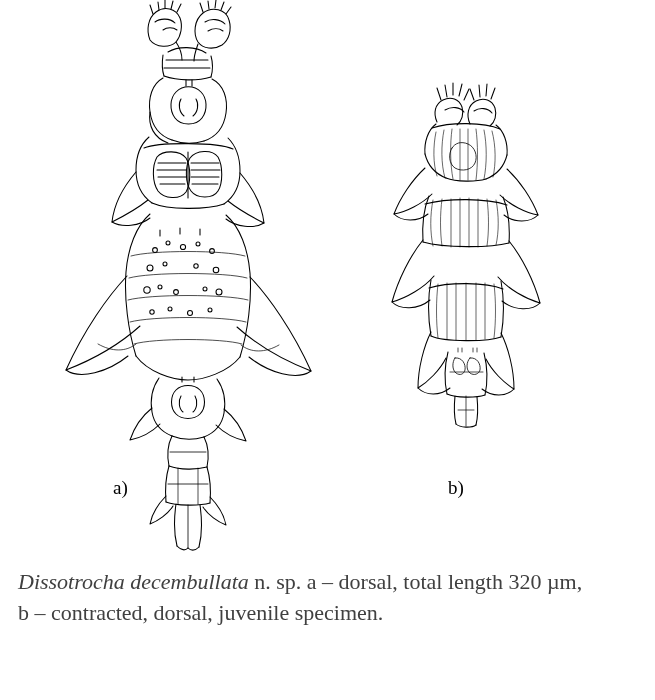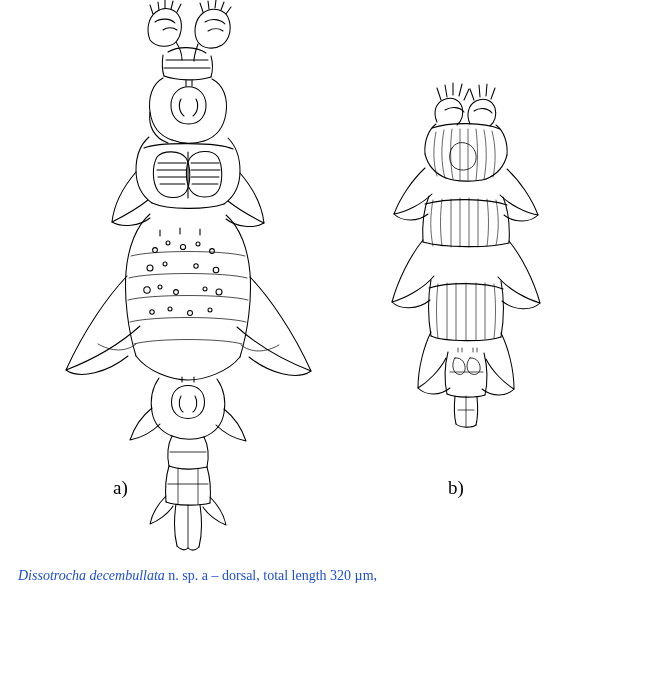--- a/index.html
+++ b/index.html
@@ -46,23 +46,23 @@
   }
   #label-a { left: 113px; top: 478px; }
   #label-b { left: 448px; top: 478px; }
 
   .caption {
     position: absolute;
     left: 18px;
     top: 566px;
     width: 625px;
     font-family: "Liberation Serif", serif;
-    font-size: 14px;
+    font-size: 22px;
     line-height: 1.42;
-    color: #1d4ed8;
+    color: #404040;
   }
   .caption .sp-name {
     font-style: italic;
   }
   .caption-line { display: block; white-space: nowrap; }
 </style>
 </head>
 <body>
 
 <div id="figure-plate">
@@ -273,15 +273,16 @@
         </g>
       </g>
     </svg>
 
     <div class="panel-label" id="label-a">a)</div>
     <div class="panel-label" id="label-b">b)</div>
   </div>
 
   <div class="caption">
     <span class="caption-line"><span class="sp-name">Dissotrocha decembullata</span><span> n. sp. a – dorsal, total length 320 µm,</span></span>
+    <span class="caption-line">b – contracted, dorsal,  juvenile specimen.</span>
   </div>
 
 </div>
 
 </body></html>

